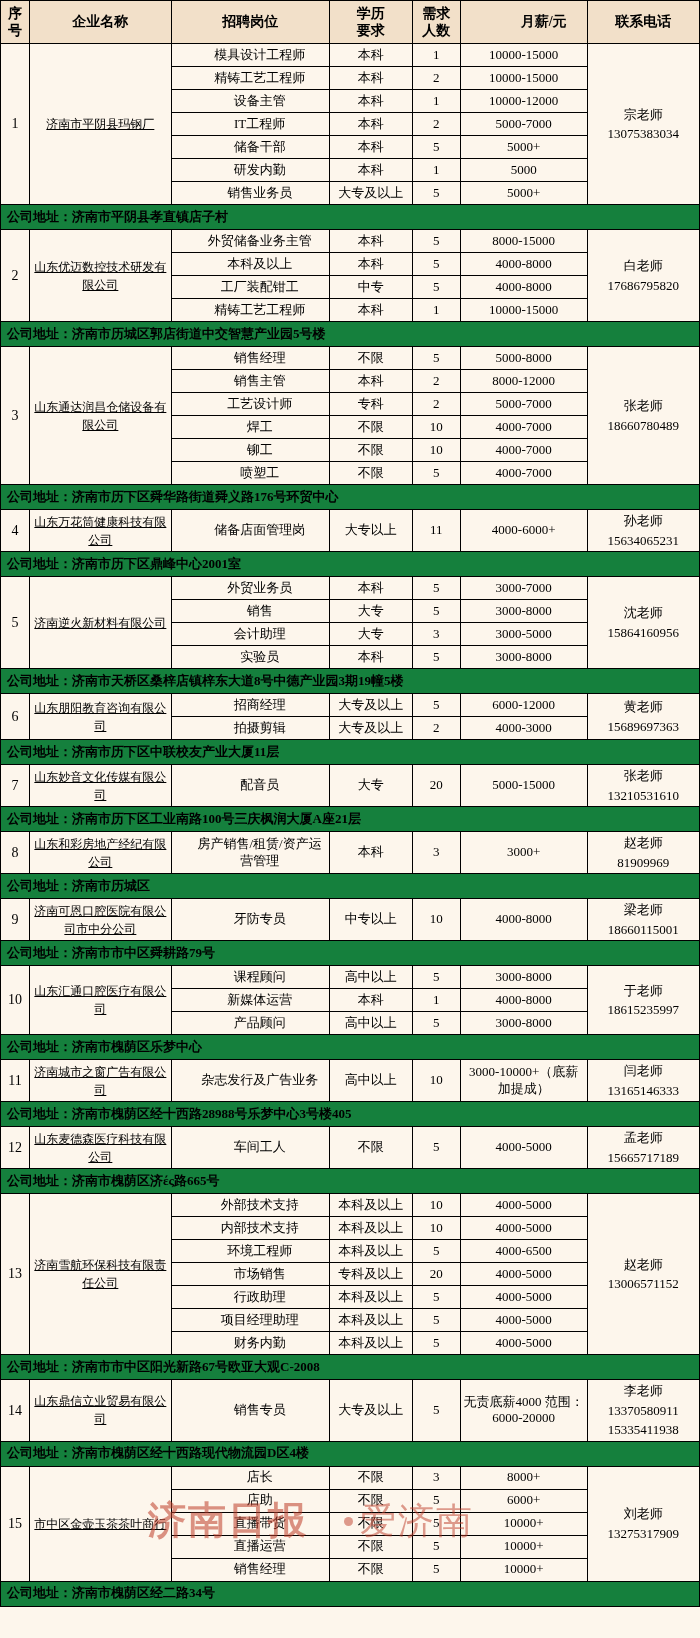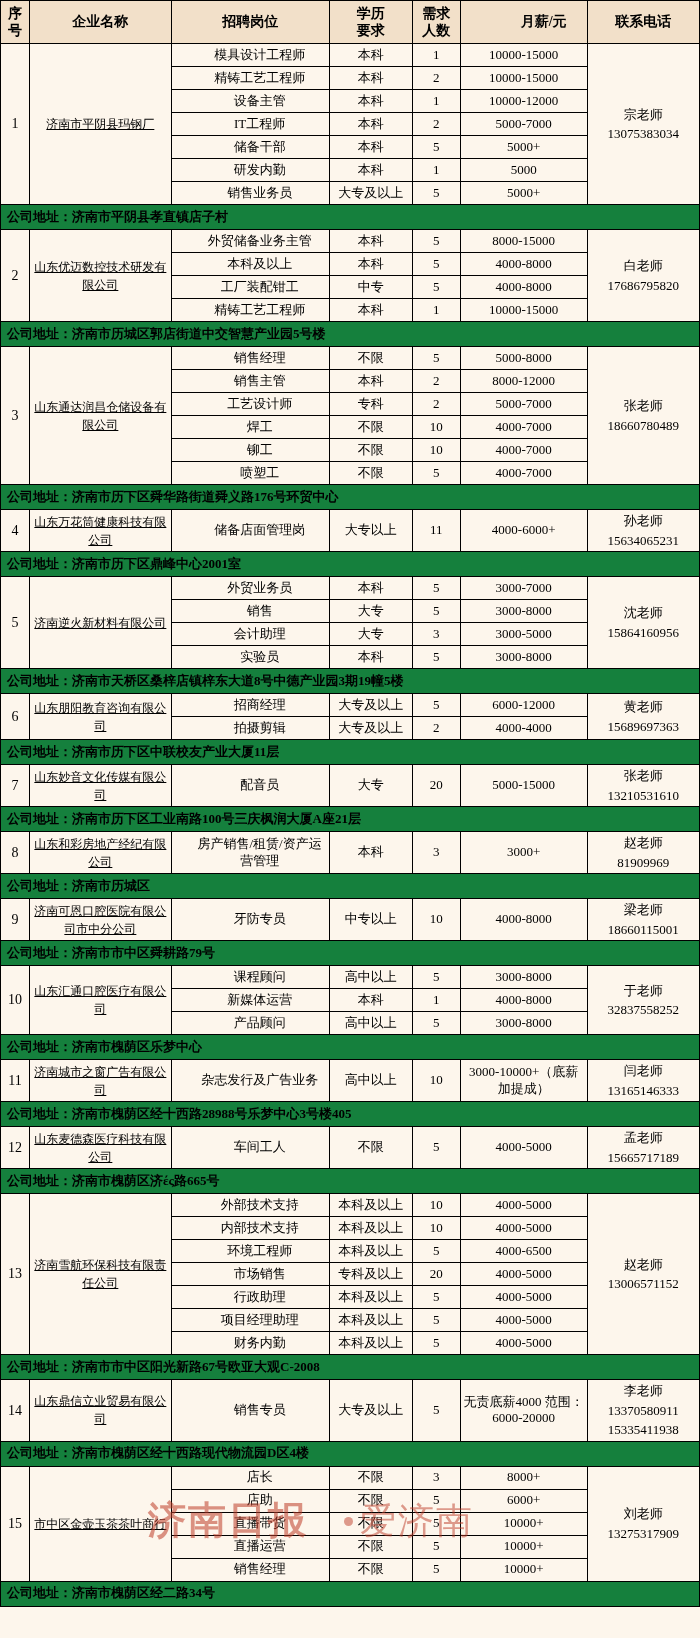--- a/index.html
+++ b/index.html
@@ -244,21 +244,21 @@
           <td class="">6000-12000</td>
           <td class="phone" rowspan="2">
             <div>黄老师</div>
             <div>15689697363</div>
           </td>
         </tr>
         <tr class="jobrow">
           <td class="job">拍摄剪辑</td>
           <td class="">大专及以上</td>
           <td class="">2</td>
-          <td class="">4000-4000</td>
+          <td class="">4000-3000</td>
         </tr>
         <tr>
           <td class="addr" colspan="7"><span>公司地址：</span><span>济南市历下区中联校友产业大厦11层</span></td>
         </tr>
         <tr class="jobrow">
           <td class="idx" rowspan="1">7</td>
           <td class="company" rowspan="1">山东妙音文化传媒有限公司</td>
           <td class="job">配音员</td>
           <td class="">大专</td>
           <td class="">20</td>
@@ -303,21 +303,21 @@
         </tr>
         <tr class="jobrow">
           <td class="idx" rowspan="3">10</td>
           <td class="company" rowspan="3">山东汇通口腔医疗有限公司</td>
           <td class="job">课程顾问</td>
           <td class="">高中以上</td>
           <td class="">5</td>
           <td class="">3000-8000</td>
           <td class="phone" rowspan="3">
             <div>于老师</div>
-            <div>32837558252</div>
+            <div>18615235997</div>
           </td>
         </tr>
         <tr class="jobrow">
           <td class="job">新媒体运营</td>
           <td class="">本科</td>
           <td class="">1</td>
           <td class="">4000-8000</td>
         </tr>
         <tr class="jobrow">
           <td class="job">产品顾问</td>

